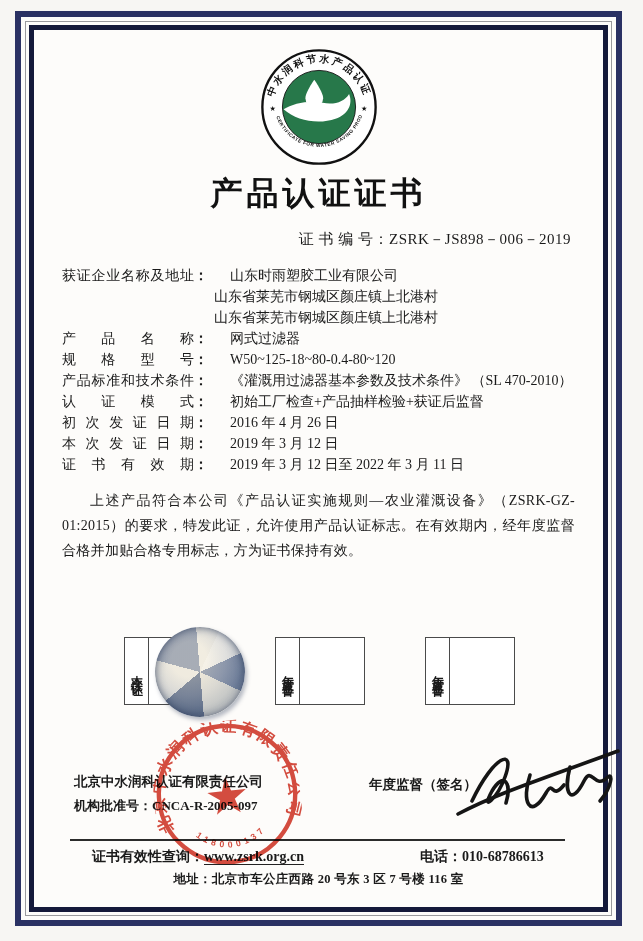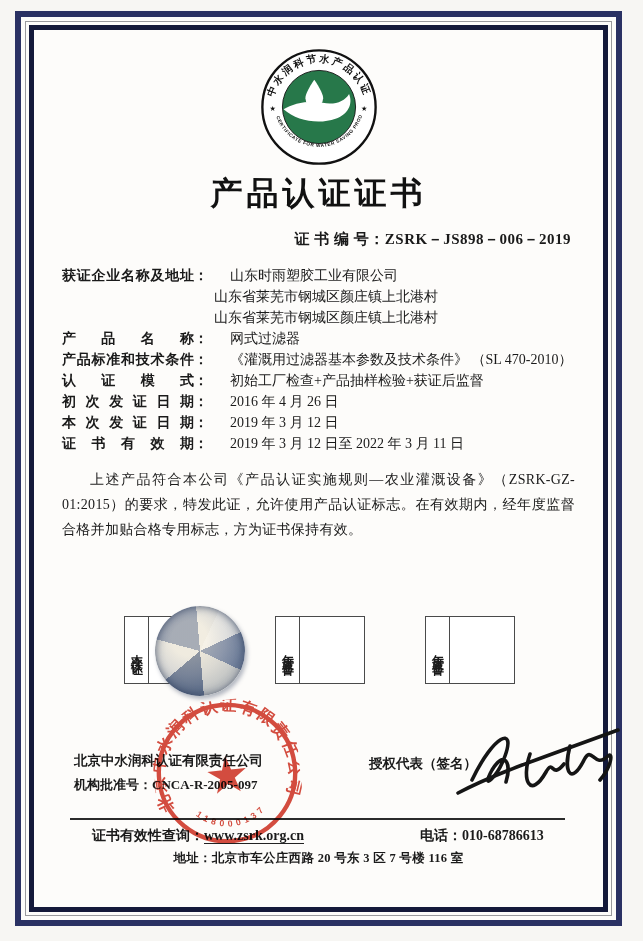--- a/index.html
+++ b/index.html
@@ -17,28 +17,28 @@
   
   .logo-wrap{text-align:center;margin-top:18px;}
   .logo-wrap svg{display:inline-block;}
   
   .title{
     text-align:center;font-size:32px;font-weight:bold;letter-spacing:4px;
     margin-top:2px;color:#111;
   }
   .certno{
     text-align:right;padding-right:4px;margin-top:14px;
-    font-size:15px;font-weight:bold;letter-spacing:.5px;
+    font-size:15px;font-weight:normal;letter-spacing:.5px;
   }
   
   .fields{margin-top:16px;font-size:14px;line-height:21px;}
   .frow{white-space:nowrap;}
   .flabel{
     display:inline-block;width:132px;vertical-align:top;
-    text-align:justify;text-align-last:justify;font-weight:bold;
+    text-align:justify;text-align-last:justify;font-weight:normal;
   }
   .fcolon{font-weight:bold;}
   .fvalue{margin-left:22px;}
   .fcont{padding-left:152px;}
   
   .para{
     margin-top:13px;font-size:14px;line-height:25px;text-align:justify;
     text-indent:2em;letter-spacing:.3px;
   }
   
@@ -119,20 +119,23 @@
       <div class="frow fcont">
         <span>山东省莱芜市钢城区颜庄镇上北港村</span>
       </div>
       <div class="frow fcont">
         <span>山东省莱芜市钢城区颜庄镇上北港村</span>
       </div>
       <div class="frow">
         <span class="flabel">产品名称</span><span class="fcolon">：</span><span class="fvalue">网式过滤器</span>
       </div>
       <div class="frow">
+        <span class="flabel">规格型号</span><span class="fcolon">：</span><span class="fvalue">W50~125-18~80-0.4-80~120</span>
+      </div>
+      <div class="frow">
         <span class="flabel">产品标准和技术条件</span><span class="fcolon">：</span><span class="fvalue">《灌溉用过滤器基本参数及技术条件》 （SL 470-2010）</span>
       </div>
       <div class="frow">
         <span class="flabel">认证模式</span><span class="fcolon">：</span><span class="fvalue">初始工厂检查+产品抽样检验+获证后监督</span>
       </div>
       <div class="frow">
         <span class="flabel">初次发证日期</span><span class="fcolon">：</span><span class="fvalue">2016 年 4 月 26 日</span>
       </div>
       <div class="frow">
         <span class="flabel">本次发证日期</span><span class="fcolon">：</span><span class="fvalue">2019 年 3 月 12 日</span>
@@ -153,21 +156,21 @@
         <div class="vlabel">年度监督</div>
       </div>
       <div class="sbox b3">
         <div class="vlabel">年度监督</div>
       </div>
     </div>
 
     <div class="footer">
       <div class="f-company">北京中水润科认证有限责任公司</div>
       <div class="f-approval"><span>机构批准号：</span><span>CNCA-R-2005-097</span></div>
-      <div class="f-rep">授权代表（签名）</div>
+      <div class="f-rep">年度监督（签名）</div>
 
       <svg class="signature" width="175" height="100" viewBox="0 0 175 100">
         <g fill="none" stroke="#151515" stroke-width="3.6" stroke-linecap="round">
           <path d="M22,62 C44,16 66,8 55,38 C47,60 30,74 42,52 C54,32 62,44 56,64"></path>
           <path d="M8,75 C48,54 92,40 168,12"></path>
           <path d="M80,36 C71,62 80,82 96,54 C104,40 101,62 114,46"></path>
           <path d="M120,28 C113,54 121,68 134,42 C142,26 144,52 158,38 C163,33 162,48 150,62"></path>
         </g>
       </svg>
 

